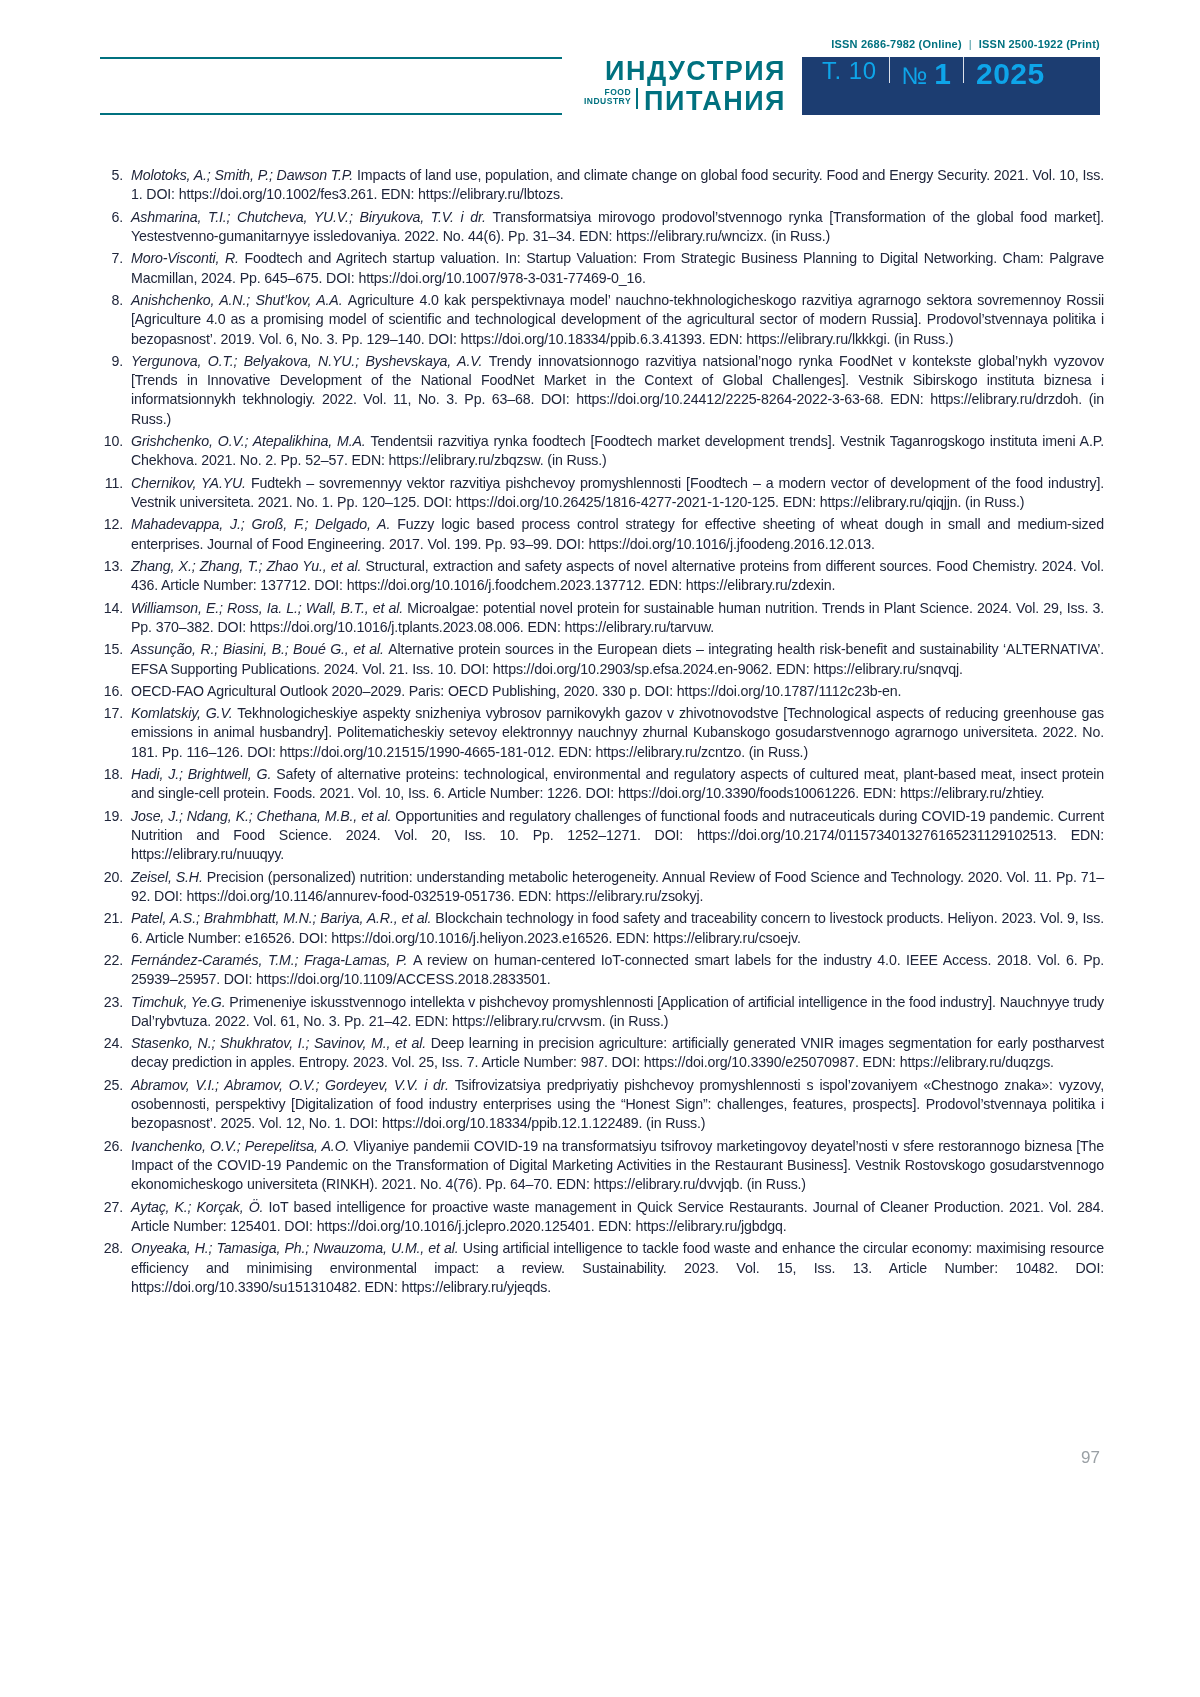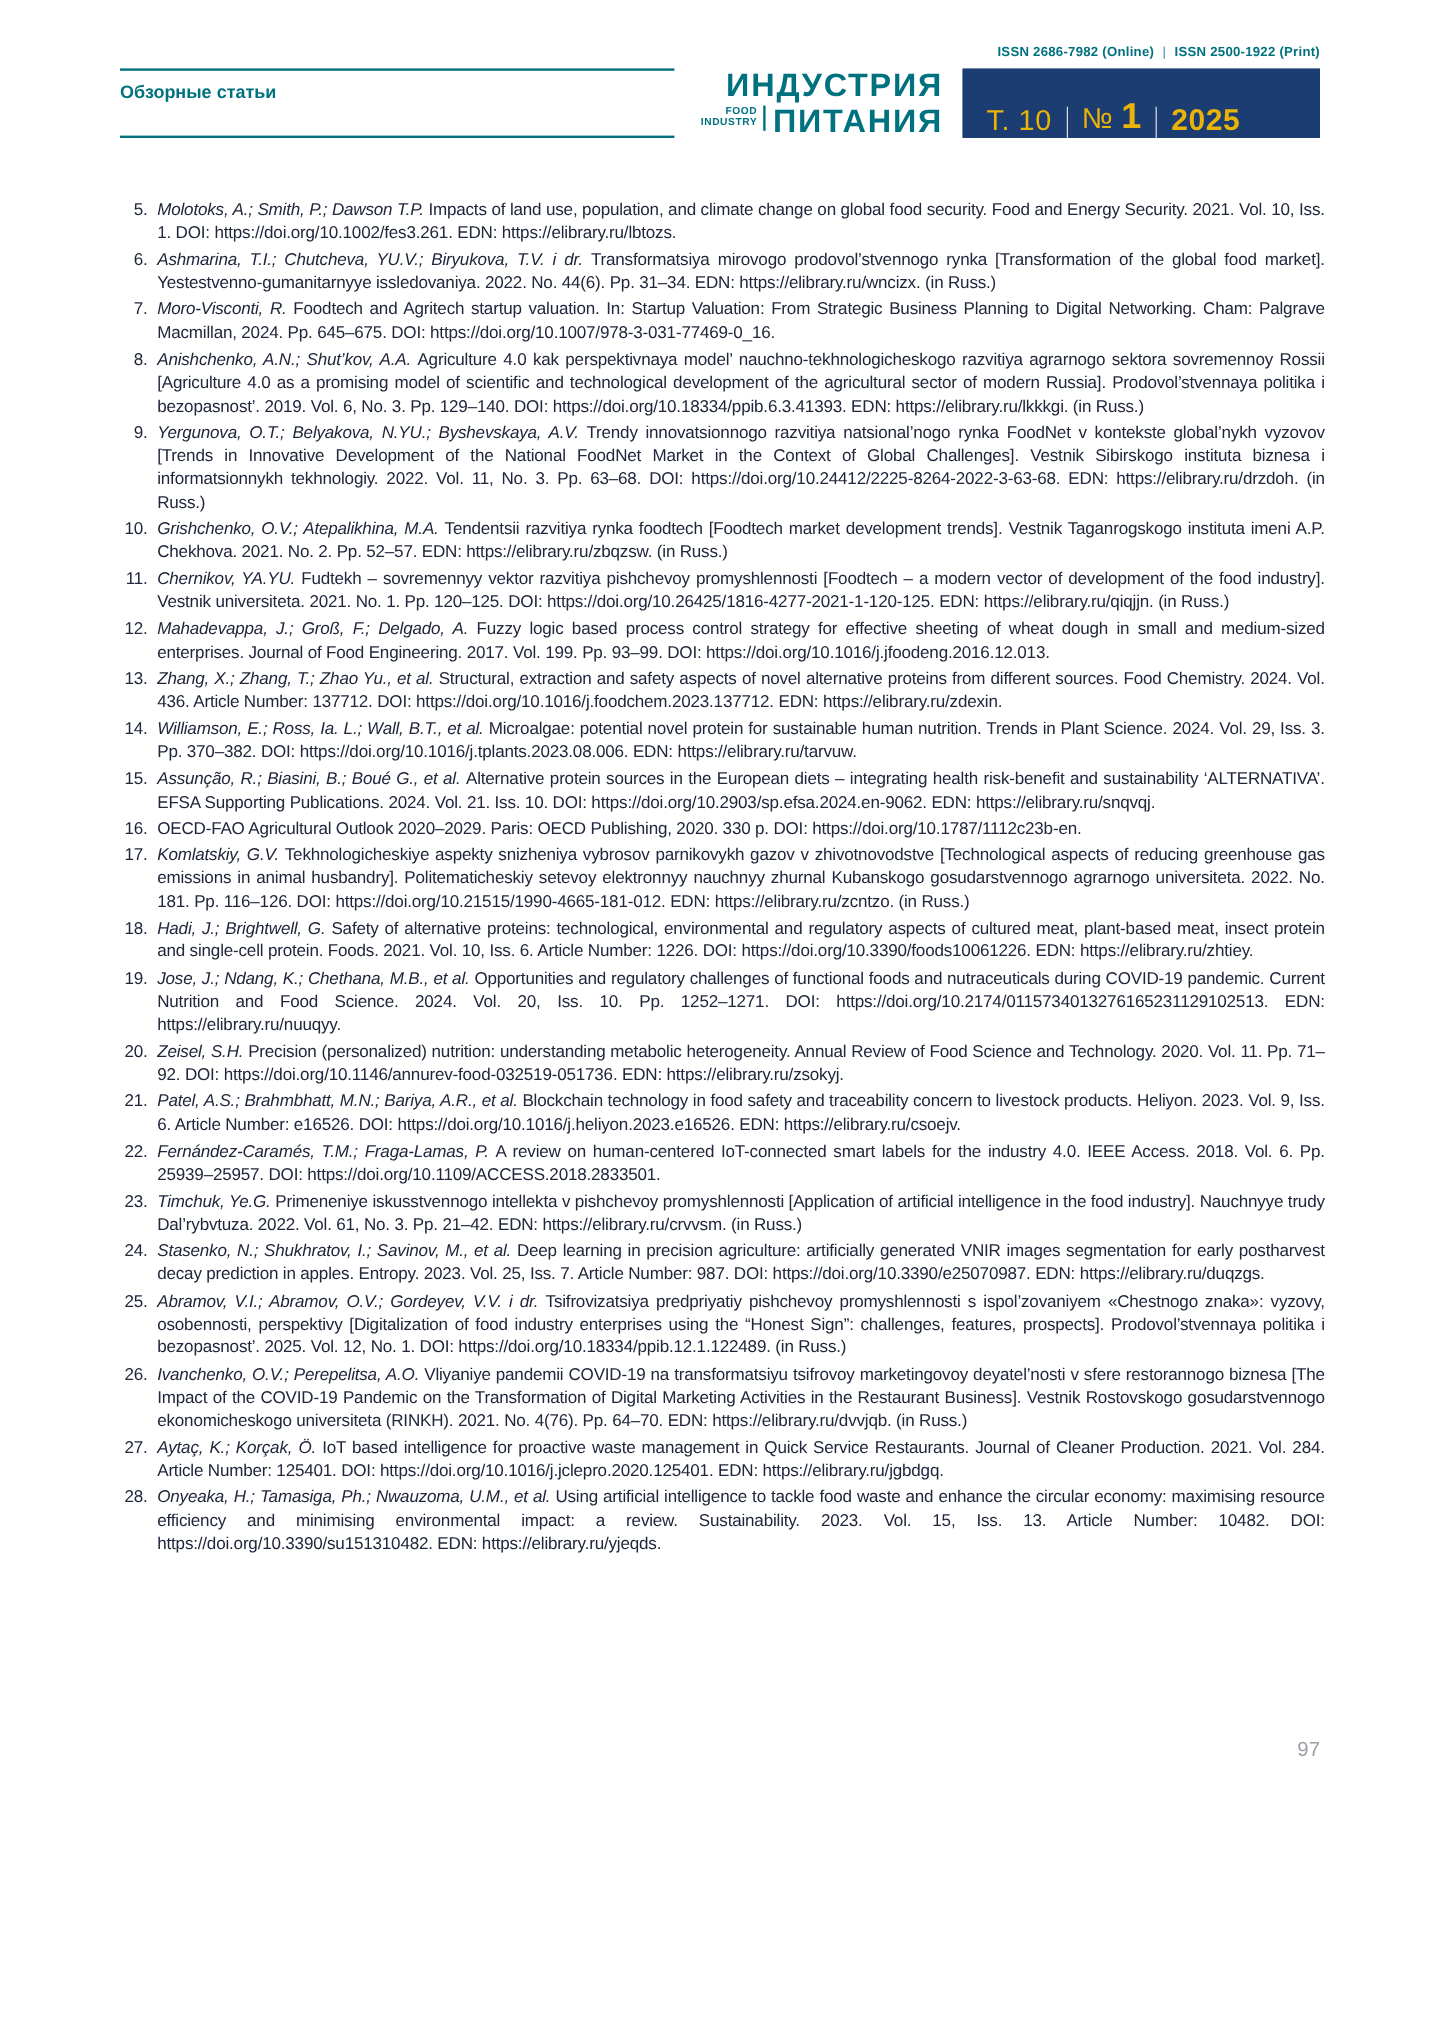--- a/index.html
+++ b/index.html
@@ -45,29 +45,29 @@
   .logo-line1{font-size:27px;font-weight:700;letter-spacing:1.5px;line-height:1;}
   .logo-line2{display:flex;align-items:flex-start;justify-content:flex-end;margin-top:3px;}
   .logo-sub{
     display:flex;flex-direction:column;align-items:flex-end;
     font-size:8.5px;font-weight:700;line-height:1.15;letter-spacing:.5px;
     margin-right:5px;
   }
   .logo-divider{width:2px;height:21px;background:var(--teal);margin-right:6px;}
   .logo-title2{font-size:27px;font-weight:700;letter-spacing:1.5px;line-height:1;}
   .volume-box{
-    width:298px;background:var(--navy);color:#eab308;
-    display:flex;align-items:flex-end;padding-left:20px;
+    width:298px;background:var(--navy);color:#0ea5e9;
+    display:flex;align-items:flex-start;padding-left:20px;
   }
   .vol-tom{font-size:24px;font-weight:400;letter-spacing:.5px;}
   .vol-sep{width:1px;height:26px;background:rgba(255,255,255,.85);margin:0 12px;}
   .vol-issue{display:flex;align-items:baseline;}
   .vol-issue-label{font-size:24px;font-weight:400;margin-right:7px;}
   .vol-issue-num{font-size:30px;font-weight:700;}
-  .vol-year{font-size:25px;font-weight:700;letter-spacing:.5px;}
+  .vol-year{font-size:30px;font-weight:700;letter-spacing:.5px;}
   
   .references{
     position:absolute;top:166px;left:100px;width:1004px;
     margin:0;padding:0;list-style:none;
     font-size:14.2px;line-height:1.36;letter-spacing:-0.15px;
     text-align:justify;color:var(--ink);
     overflow-wrap:break-word;
   }
   .ref-item{position:relative;padding-left:31px;margin-bottom:3px;}
   .ref-num{position:absolute;left:0;top:0;width:23px;text-align:right;}
@@ -82,21 +82,20 @@
 <body>
 
 <div class="page">
 
   <div class="issn-line">
     <span>ISSN 2686-7982 (Online)</span><span class="issn-sep">|</span><span>ISSN 2500-1922 (Print)</span>
   </div>
 
   <div class="header-row">
     <div class="section-block">
-      <div class="section-ru">Обзорные статьи</div>
     </div>
 
     <div class="logo">
       <div class="logo-inner">
         <div class="logo-line1">ИНДУСТРИЯ</div>
         <div class="logo-line2">
           <span class="logo-sub">
             <span>FOOD</span>
             <span>INDUSTRY</span>
           </span>

